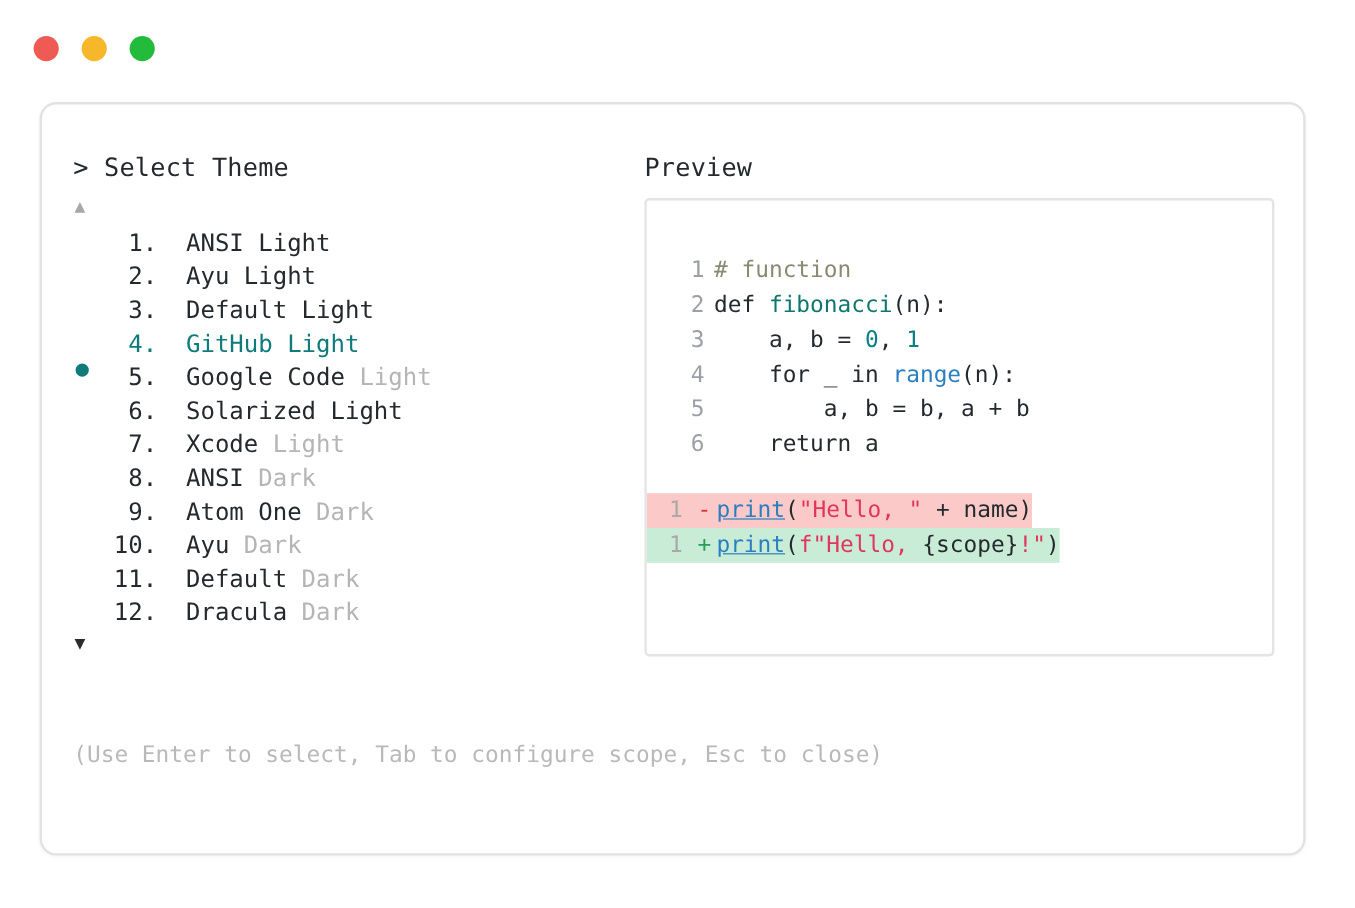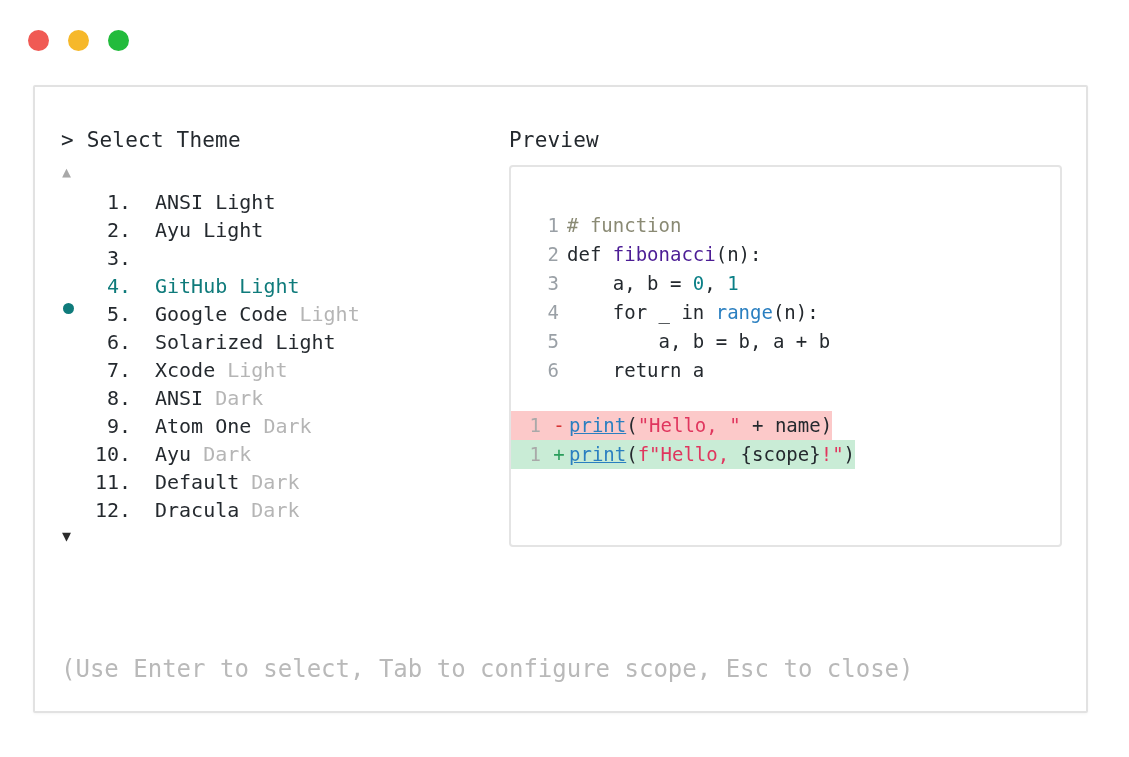--- a/index.html
+++ b/index.html
@@ -38,42 +38,42 @@
   
   .card {
     position: absolute;
     left: 33px;
     top: 85px;
     width: 1055px;
     height: 628px;
     box-sizing: border-box;
     background: #ffffff;
     border: 2px solid #e2e2e2;
-    border-radius: 2px;
+    border-radius: 14px;
     box-shadow: 0 1px 3px rgba(0,0,0,0.045);
   }
 
   
   .panes {
     position: absolute;
     left: 0;
     top: 0;
     right: 0;
     bottom: 0;
   }
 
   .left-pane {
     position: absolute;
     left: 26px;
     top: 40px;
     width: 470px;
   }
   .right-pane {
     position: absolute;
-    left: 474px;
+    left: 502px;
     top: 40px;
     right: 24px;
   }
 
   .pane-heading {
     font-size: 21px;
     color: #24292e;
     letter-spacing: 0.2px;
     line-height: 26px;
     white-space: pre;
@@ -132,22 +132,22 @@
   }
   .theme-row.dim-variant .variant { color: #b5b5b5; }
   .theme-row.selected .num-cell,
   .theme-row.selected .name-cell,
   .theme-row.selected .variant { color: #0f7b7b; }
 
   
   .hint {
     position: absolute;
     left: 26px;
-    top: 568px;
-    font-size: 24px;
+    top: 531px;
+    font-size: 19px;
     color: #b9b9b9;
     white-space: pre;
   }
 
   
   .code-panel {
     margin-top: 12px;
     box-sizing: border-box;
     border: 2px solid #e4e4e4;
     border-radius: 4px;
@@ -173,21 +173,21 @@
     box-sizing: border-box;
   }
   .code-body {
     color: #24292e;
     white-space: pre;
   }
   .code-inner { padding-left: 18px; }
 
   .tok-comment { color: #8a8a74; margin-top: 42px; }
   .tok-kw      { color: #24292e; }
-  .tok-fn      { color: #4c1d95; }
+  .tok-fn      { color: #0f766e; }
   .tok-num     { color: #0a7f86; }
   .tok-builtin { color: #2a7fc0; text-align: center; }
   .tok-str     { color: #e0365e; }
   .tok-plain   { color: #24292e; }
 
   .diff-gap { height: 26px; }
 
   .diff-line {
     display: inline-flex;
     align-items: baseline;
@@ -219,21 +219,21 @@
     <div class="panes">
 
       <div class="left-pane">
         <div class="pane-heading">&gt; Select Theme</div>
 
         <div class="scroll-arrow up">▲</div>
 
         <div class="theme-list">
             <div class="theme-row"><div class="bullet-cell"></div><div class="num-cell">1.</div><div class="name-cell">ANSI <span class="variant">Light</span></div></div>
             <div class="theme-row"><div class="bullet-cell"></div><div class="num-cell">2.</div><div class="name-cell">Ayu <span class="variant">Light</span></div></div>
-            <div class="theme-row"><div class="bullet-cell"></div><div class="num-cell">3.</div></div>
+            <div class="theme-row"><div class="bullet-cell"></div><div class="num-cell">3.</div><div class="name-cell">Default <span class="variant">Light</span></div></div>
             <div class="theme-row selected"><div class="bullet-cell"><span class="bullet"></span></div><div class="num-cell">4.</div><div class="name-cell">GitHub <span class="variant">Light</span></div></div>
             <div class="theme-row dim-variant"><div class="bullet-cell"></div><div class="num-cell">5.</div><div class="name-cell">Google Code <span class="variant">Light</span></div></div>
             <div class="theme-row"><div class="bullet-cell"></div><div class="num-cell">6.</div><div class="name-cell">Solarized <span class="variant">Light</span></div></div>
             <div class="theme-row dim-variant"><div class="bullet-cell"></div><div class="num-cell">7.</div><div class="name-cell">Xcode <span class="variant">Light</span></div></div>
             <div class="theme-row dim-variant"><div class="bullet-cell"></div><div class="num-cell">8.</div><div class="name-cell">ANSI <span class="variant">Dark</span></div></div>
             <div class="theme-row dim-variant"><div class="bullet-cell"></div><div class="num-cell">9.</div><div class="name-cell">Atom One <span class="variant">Dark</span></div></div>
             <div class="theme-row dim-variant"><div class="bullet-cell"></div><div class="num-cell">10.</div><div class="name-cell">Ayu <span class="variant">Dark</span></div></div>
             <div class="theme-row dim-variant"><div class="bullet-cell"></div><div class="num-cell">11.</div><div class="name-cell">Default <span class="variant">Dark</span></div></div>
             <div class="theme-row dim-variant"><div class="bullet-cell"></div><div class="num-cell">12.</div><div class="name-cell">Dracula <span class="variant">Dark</span></div></div>
           </div>

